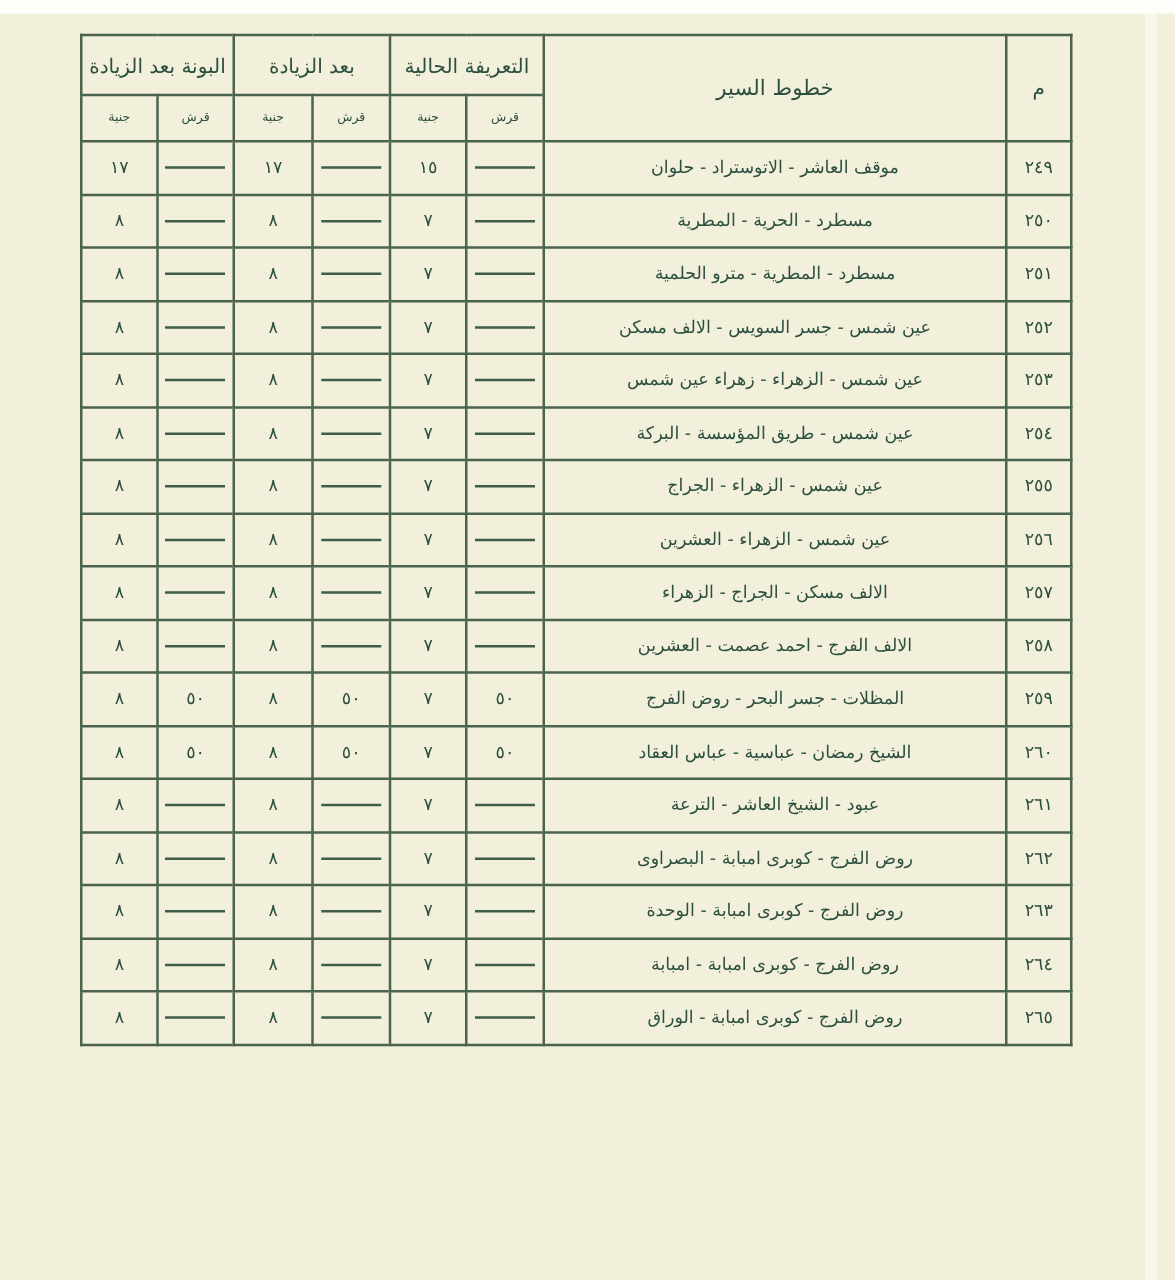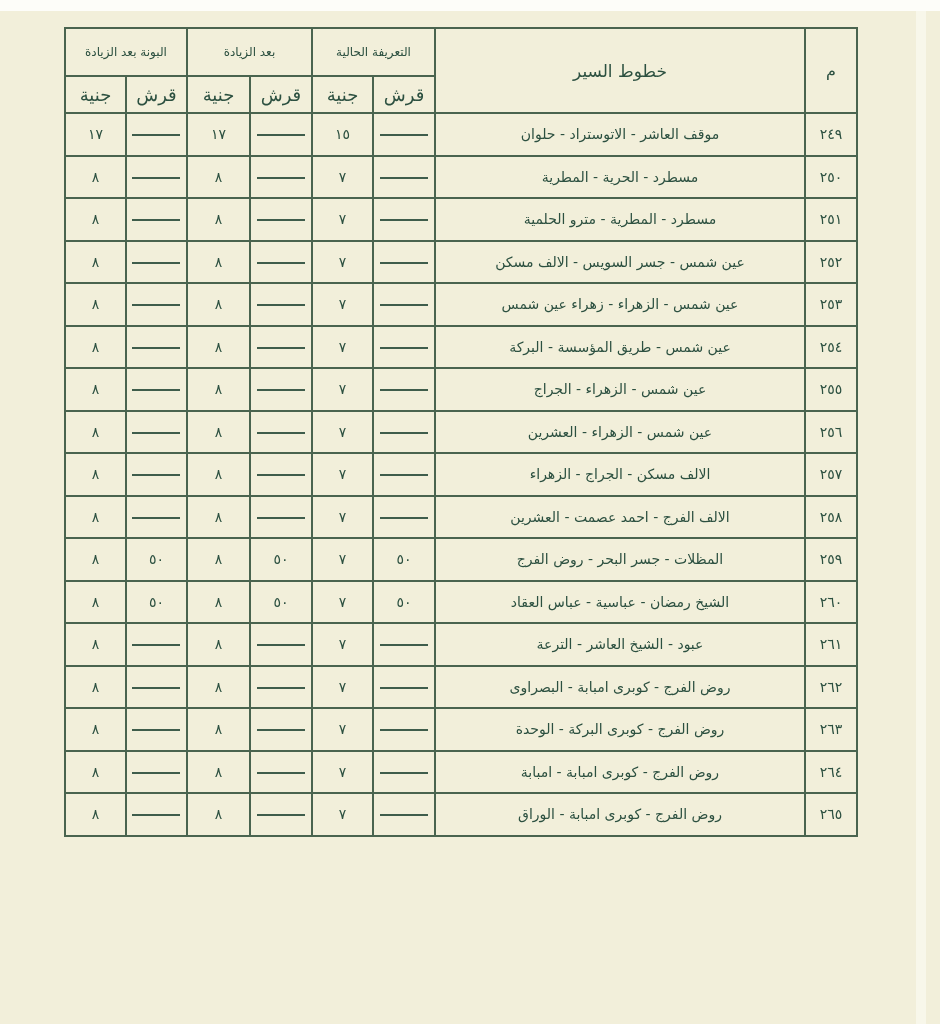--- a/index.html
+++ b/index.html
@@ -32,22 +32,22 @@
     border:2px solid #4a644f;
     text-align:center;
     vertical-align:middle;
     font-weight:normal;
     color:#2c5040;
     overflow:hidden;
   }
   thead tr.group-row   { height:48px; }
   thead tr.sub-row     { height:37px; }
   tbody tr             { height:42.5px; }
-  th.group-header  { font-size:12px;text-align:center; }
-  th.sub-header    { font-size:18px;font-family:Liberation Serif, serif; }
+  th.group-header  { font-size:16px;text-align:center; }
+  th.sub-header    { font-size:10px; }
   th.routes-header { font-size:17px;margin-left:36px; }
   th.no-header     { font-size:16px; }
   td.route-cell    { font-size:14px; padding:0 8px; }
   td.num-cell      { font-size:14px; }
   .dash {
     display:inline-block;
     width:48px;
     height:0;
     border-top:2px solid #3f5d4b;
     vertical-align:middle;
@@ -224,21 +224,21 @@
           <td class="route-cell">روض الفرج - كوبرى امبابة - البصراوى</td>
           <td class="num-cell"><span class="dash"></span></td>
           <td class="num-cell">٧</td>
           <td class="num-cell"><span class="dash"></span></td>
           <td class="num-cell">٨</td>
           <td class="num-cell"><span class="dash"></span></td>
           <td class="num-cell">٨</td>
         </tr>
         <tr>
           <td class="num-cell">٢٦٣</td>
-          <td class="route-cell">روض الفرج - كوبرى البركة - الوحدة</td>
+          <td class="route-cell">روض الفرج - كوبرى امبابة - الوحدة</td>
           <td class="num-cell"><span class="dash"></span></td>
           <td class="num-cell">٧</td>
           <td class="num-cell"><span class="dash"></span></td>
           <td class="num-cell">٨</td>
           <td class="num-cell"><span class="dash"></span></td>
           <td class="num-cell">٨</td>
         </tr>
         <tr>
           <td class="num-cell">٢٦٤</td>
           <td class="route-cell">روض الفرج - كوبرى امبابة - امبابة</td>

